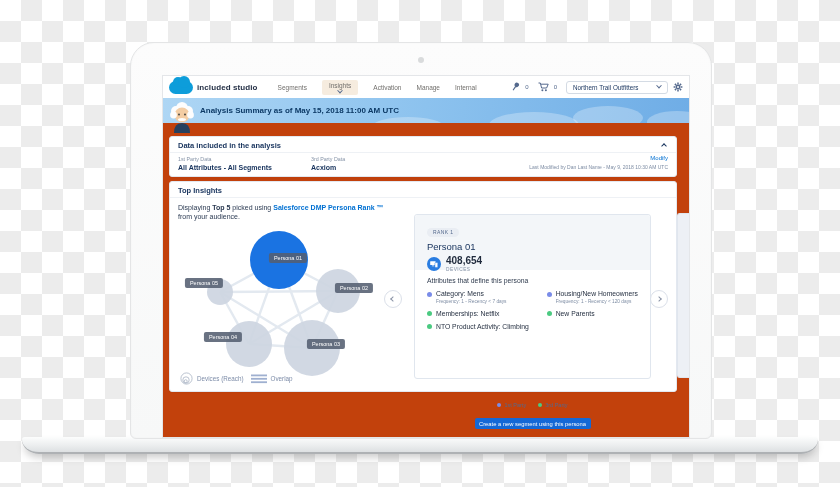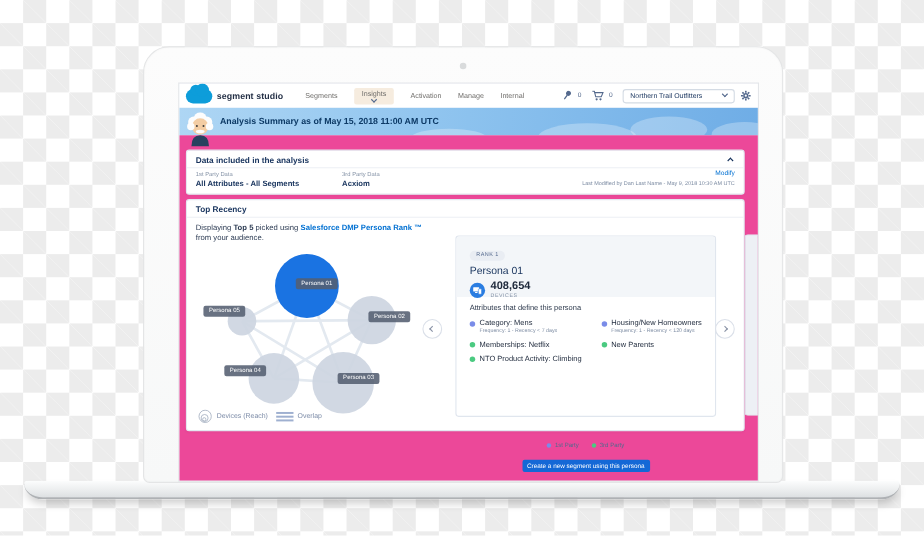--- a/index.html
+++ b/index.html
@@ -48,21 +48,21 @@
   .chev.left { transform:rotate(135deg); border-color:#8a93a6; }
   .chev.right { transform:rotate(-45deg); border-color:#8a93a6; }
   
   .banner { position:absolute; top:22px; left:0; right:0; height:25px;
     background:linear-gradient(95deg,#aed6f4 0%,#8cc2ee 50%,#6fadе6 100%);
     background:linear-gradient(95deg,#aed6f4 0%,#8cc2ee 50%,#6fade6 100%); overflow:hidden; }
   .cloud-blob { position:absolute; background:rgba(255,255,255,.28); border-radius:50%; }
   .banner-title { position:absolute; left:37px; top:8px; font-size:8px; font-weight:700; color:#0d3a66; }
   .einstein { position:absolute; left:4px; top:26px; z-index:5; }
   
-  .content { position:absolute; top:47px; left:0; right:0; bottom:0; background:#ec4899; }
+  .content { position:absolute; top:47px; left:0; right:0; bottom:0; background:#c2410c; }
   .card { position:absolute; background:#fff; border:1px solid #e3e8f0; border-radius:3px; box-shadow:0 1px 2px rgba(0,0,0,.03); }
   .card-head { position:relative; height:16px; border-bottom:1px solid #eef1f5; }
   .card-title { position:absolute; left:8px; top:4px; font-size:7.5px; font-weight:700; color:#16325c; }
   #data-card { left:6px; top:13px; width:508px; height:41px; }
   .dc-label { position:absolute; font-size:5.3px; color:#8492a6; }
   .dc-value { position:absolute; font-size:7px; font-weight:700; color:#16325c; }
   .modify-link { position:absolute; right:8px; top:18px; font-size:6px; color:#0070d2; cursor:pointer; }
   .last-modified { position:absolute; right:8px; top:27px; font-size:5px; color:#7d8ca3; }
   #personas-card { left:6px; top:58px; width:508px; height:211px; }
   .desc { position:absolute; left:8px; top:21px; width:232px; font-size:7px; line-height:9px; color:#2b3a52; }
@@ -110,21 +110,21 @@
 
   <div class="base"></div>
   <div class="bezel">
     <div class="camera"></div>
   </div>
 
   <div class="screen">
 
     <div class="nav">
       <div class="sf-cloud"></div>
-      <div class="brand">segment studio</div>
+      <div class="brand">included studio</div>
       <div class="menu">
         <div class="menu-item">Segments</div>
         <div class="menu-item active">
           <span>Insights</span>
           <span class="chev down"></span>
         </div>
         <div class="menu-item">Activation</div>
         <div class="menu-item">Manage</div>
         <div class="menu-item">Internal</div>
       </div>
@@ -195,21 +195,21 @@
         <div class="dc-label" style="left:8px; top:19px;">1st Party Data</div>
         <div class="dc-value" style="left:8px; top:27px;">All Attributes - All Segments</div>
         <div class="dc-label" style="left:141px; top:19px;">3rd Party Data</div>
         <div class="dc-value" style="left:141px; top:27px;">Acxiom</div>
         <div class="modify-link">Modify</div>
         <div class="last-modified">Last Modified by Dan Last Name - May 9, 2018 10:30 AM UTC</div>
       </div>
 
       <div class="card" id="personas-card">
         <div class="card-head">
-          <div class="card-title">Top Recency</div>
+          <div class="card-title">Top Insights</div>
         </div>
 
         <div class="desc">
           <span>Displaying </span><span class="b">Top 5</span><span> picked using </span><span class="link">Salesforce DMP Persona Rank ™</span>
           <span class="block">from your audience.</span>
         </div>
 
         <div id="bubble-wrap">
           <svg id="bubble-svg" viewBox="0 0 230 170">
               <line x1="107" y1="43" x2="166" y2="74" stroke="#e3e9f0" stroke-width="2.4"></line>

